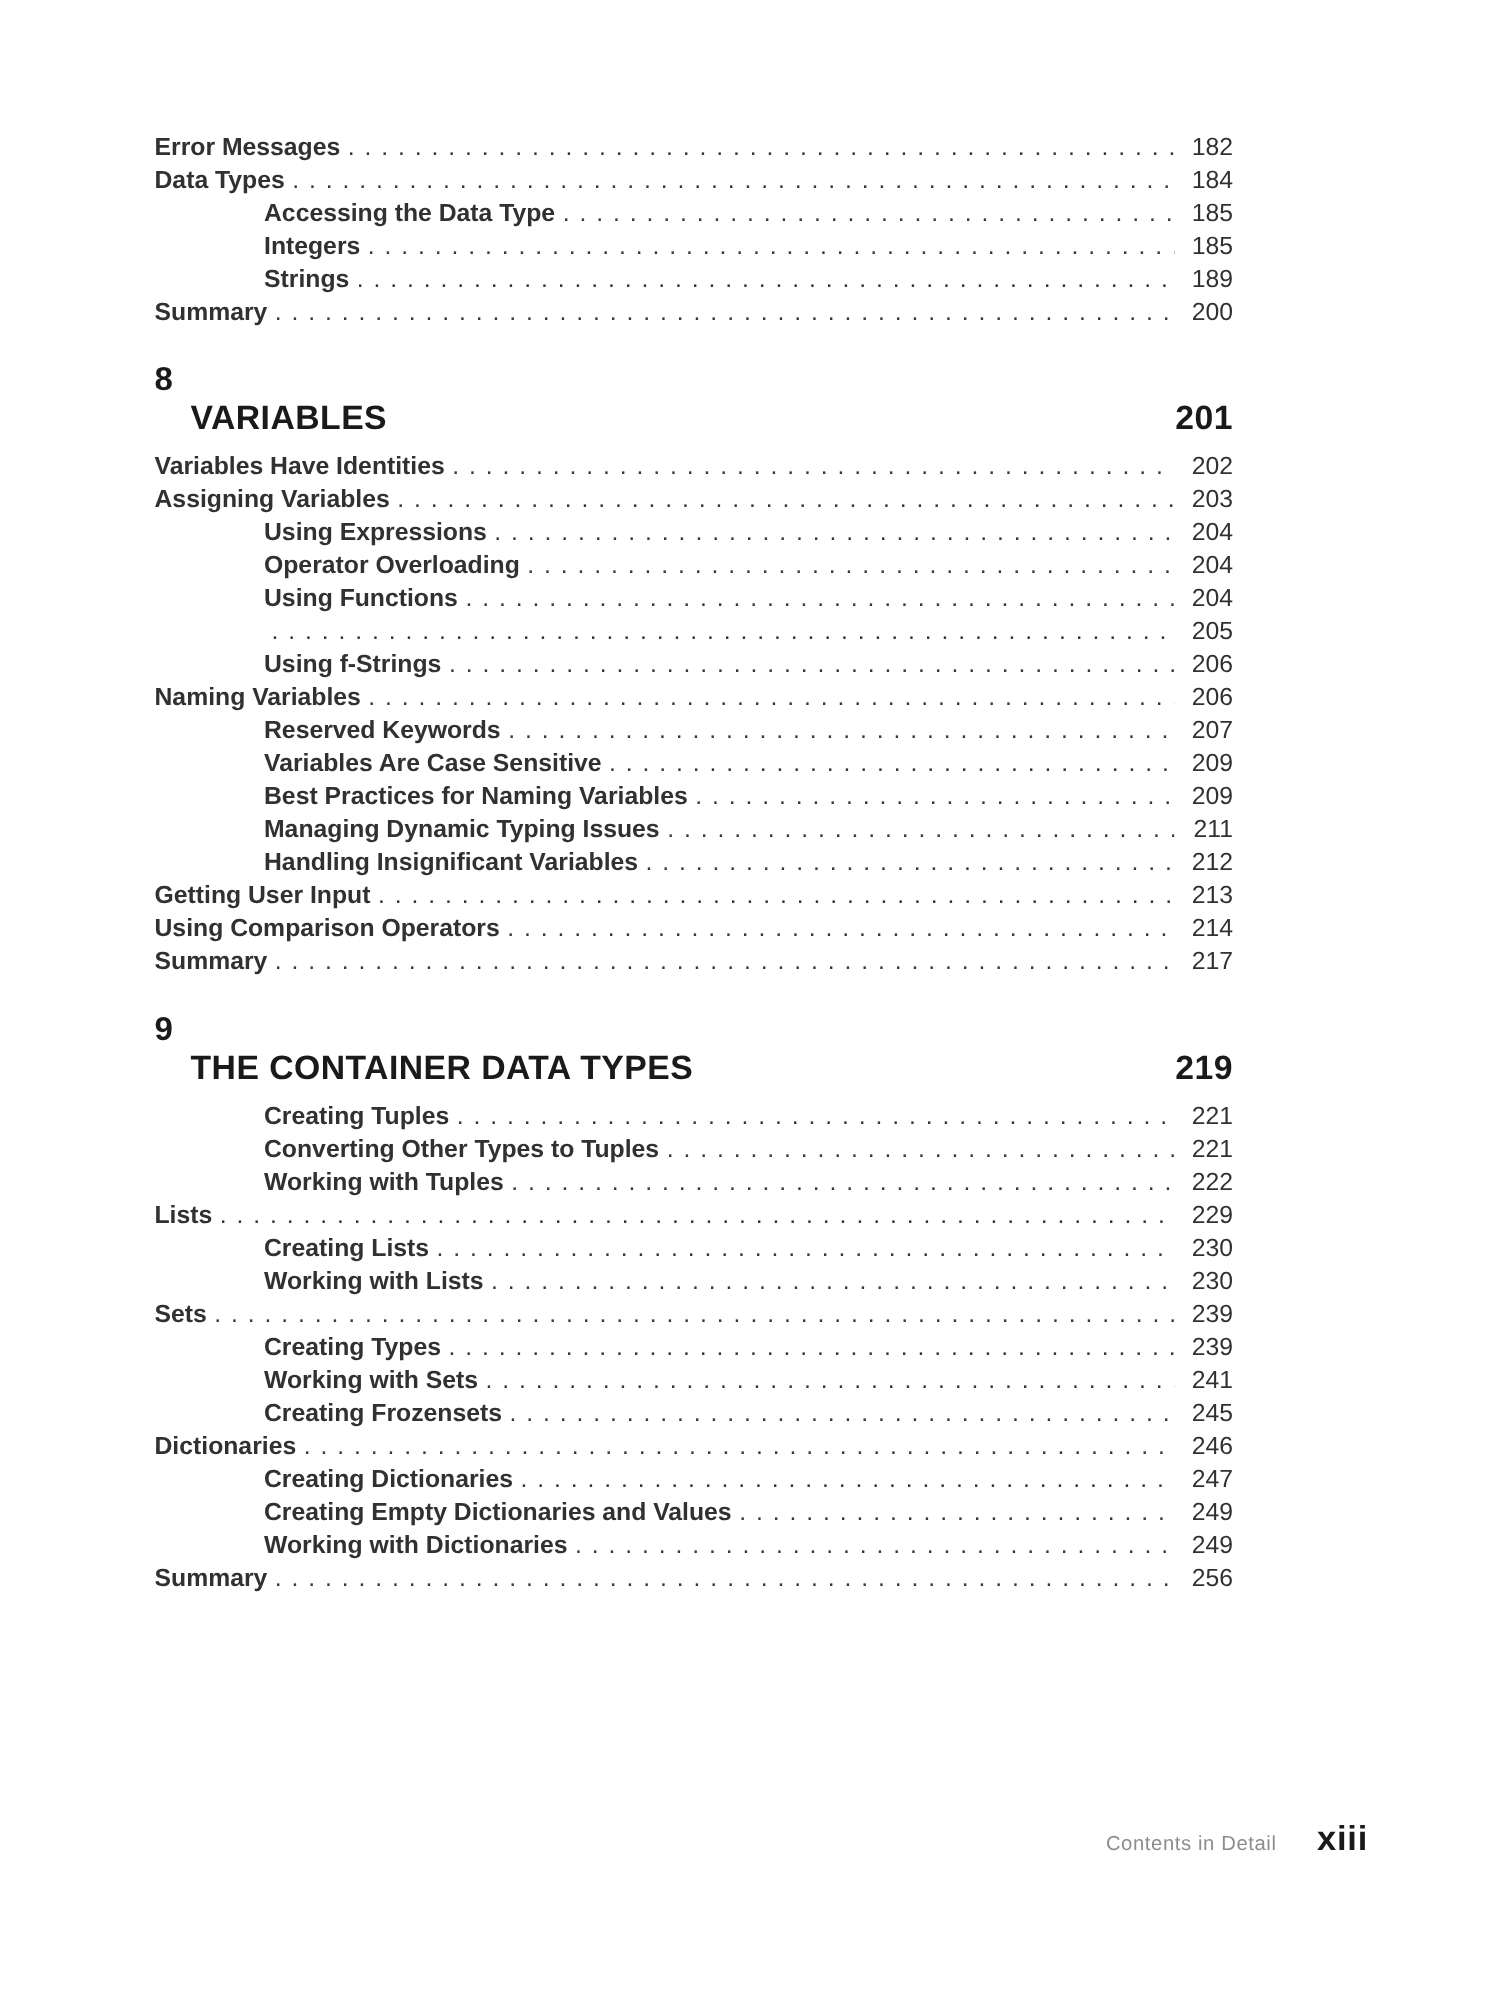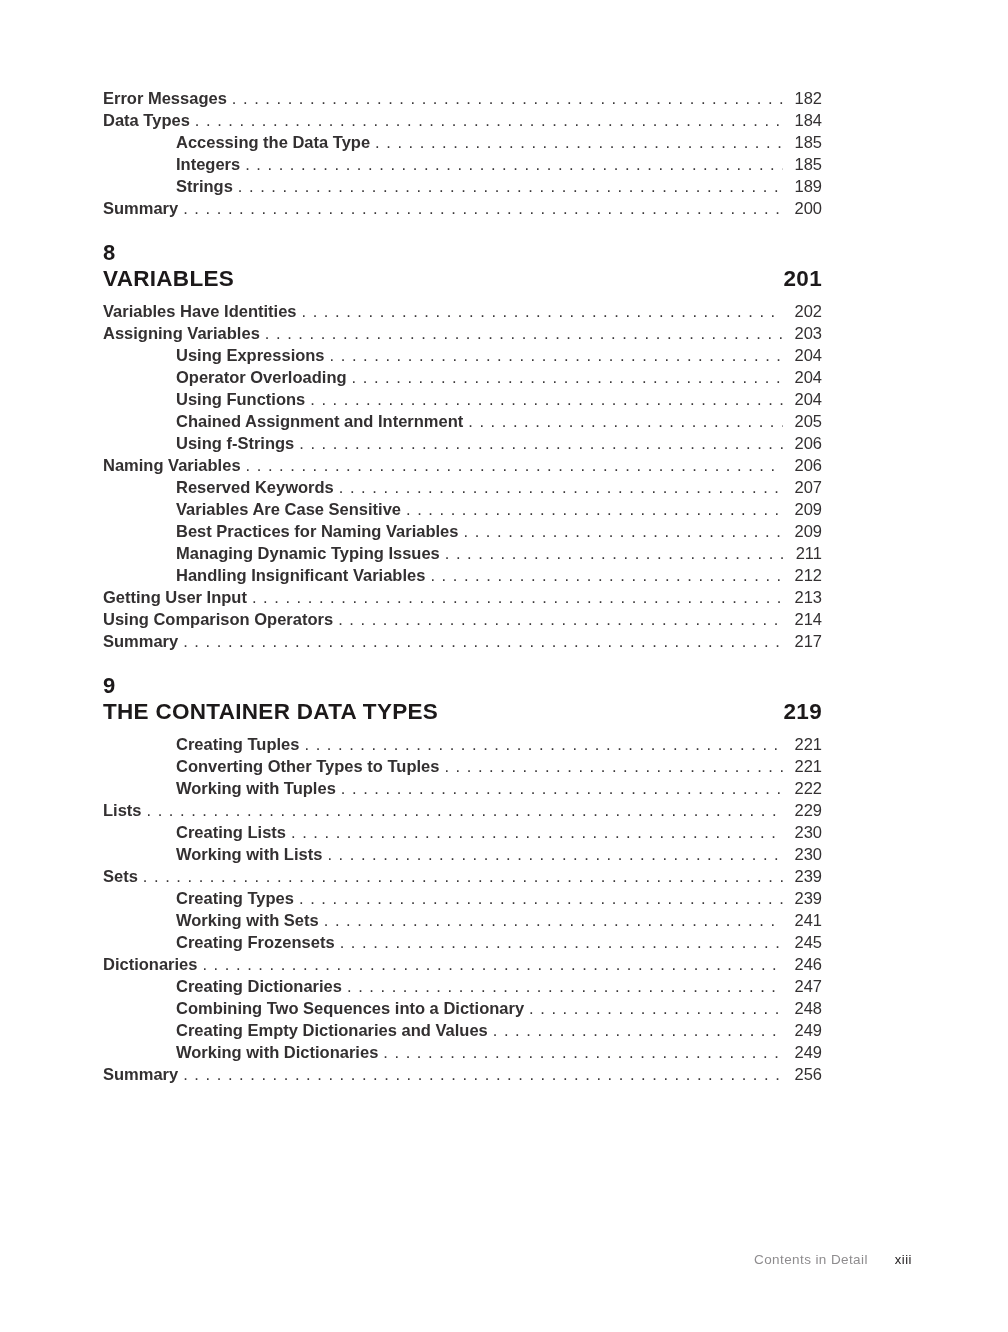--- a/index.html
+++ b/index.html
@@ -70,41 +70,42 @@
     color: #1c191a;
   }
   .chapter-title-row {
     display: flex;
     align-items: baseline;
     font-size: 22.5px;
     line-height: 25px;
     font-weight: 700;
     color: #1c191a;
     letter-spacing: 0.3px;
+    margin-left: 24px;
   }
   .chapter-title { flex: 1 1 auto; white-space: nowrap; }
   .chapter-page  { flex: 0 0 auto; text-align: right; }
 
   
   .page-footer {
     position: absolute;
-    top: 1252px;
+    top: 1212px;
     right: 96px;
     display: flex;
     align-items: baseline;
     gap: 27px;
   }
   .footer-label {
     font-size: 13.5px;
     color: #8e8c8e;
     letter-spacing: 0.4px;
   }
   .footer-page {
-    font-size: 13px;
-    font-weight: 400;
+    font-size: 23px;
+    font-weight: 700;
     color: #1c191a;
     letter-spacing: 0.5px;
   }
 </style>
 </head>
 <body>
 
 <main class="toc">
     <section class="toc-section">
 
@@ -169,21 +170,20 @@
     <span class="entry-label">Operator Overloading</span>
     <span class="leader"></span>
     <span class="entry-page">204</span>
   </div>
         <div class="toc-entry level-1">
     <span class="entry-label">Using Functions</span>
     <span class="leader"></span>
     <span class="entry-page">204</span>
   </div>
         <div class="toc-entry level-1">
-    <span class="entry-label">Chained Assignment and Internment</span>
     <span class="leader"></span>
     <span class="entry-page">205</span>
   </div>
         <div class="toc-entry level-1">
     <span class="entry-label">Using f-Strings</span>
     <span class="leader"></span>
     <span class="entry-page">206</span>
   </div>
         <div class="toc-entry level-0">
     <span class="entry-label">Naming Variables</span>
@@ -295,25 +295,20 @@
     <span class="entry-label">Dictionaries</span>
     <span class="leader"></span>
     <span class="entry-page">246</span>
   </div>
         <div class="toc-entry level-1">
     <span class="entry-label">Creating Dictionaries</span>
     <span class="leader"></span>
     <span class="entry-page">247</span>
   </div>
         <div class="toc-entry level-1">
-    <span class="entry-label">Combining Two Sequences into a Dictionary</span>
-    <span class="leader"></span>
-    <span class="entry-page">248</span>
-  </div>
-        <div class="toc-entry level-1">
     <span class="entry-label">Creating Empty Dictionaries and Values</span>
     <span class="leader"></span>
     <span class="entry-page">249</span>
   </div>
         <div class="toc-entry level-1">
     <span class="entry-label">Working with Dictionaries</span>
     <span class="leader"></span>
     <span class="entry-page">249</span>
   </div>
         <div class="toc-entry level-0">

